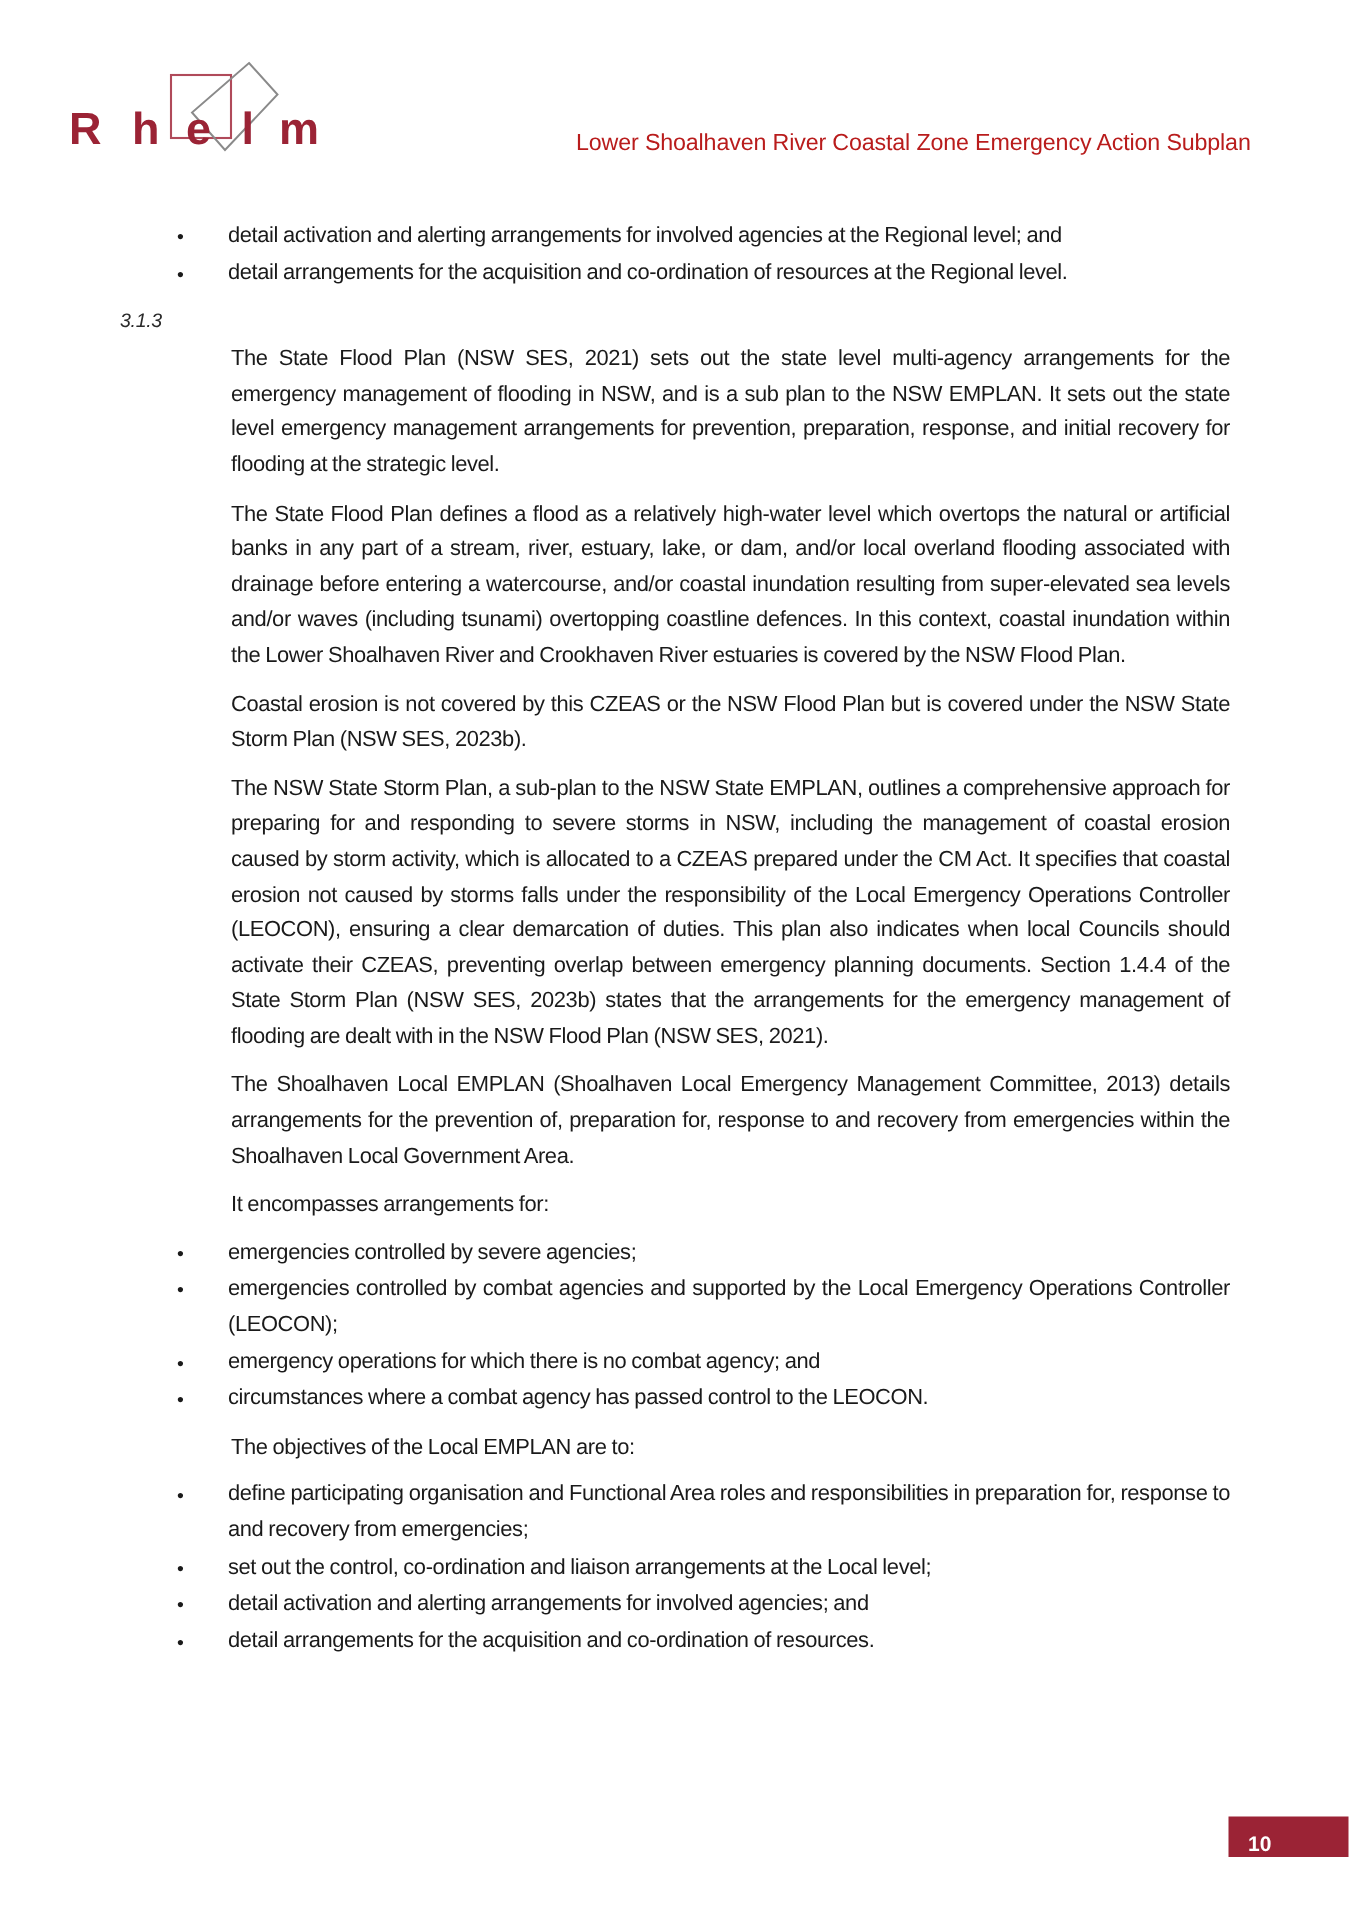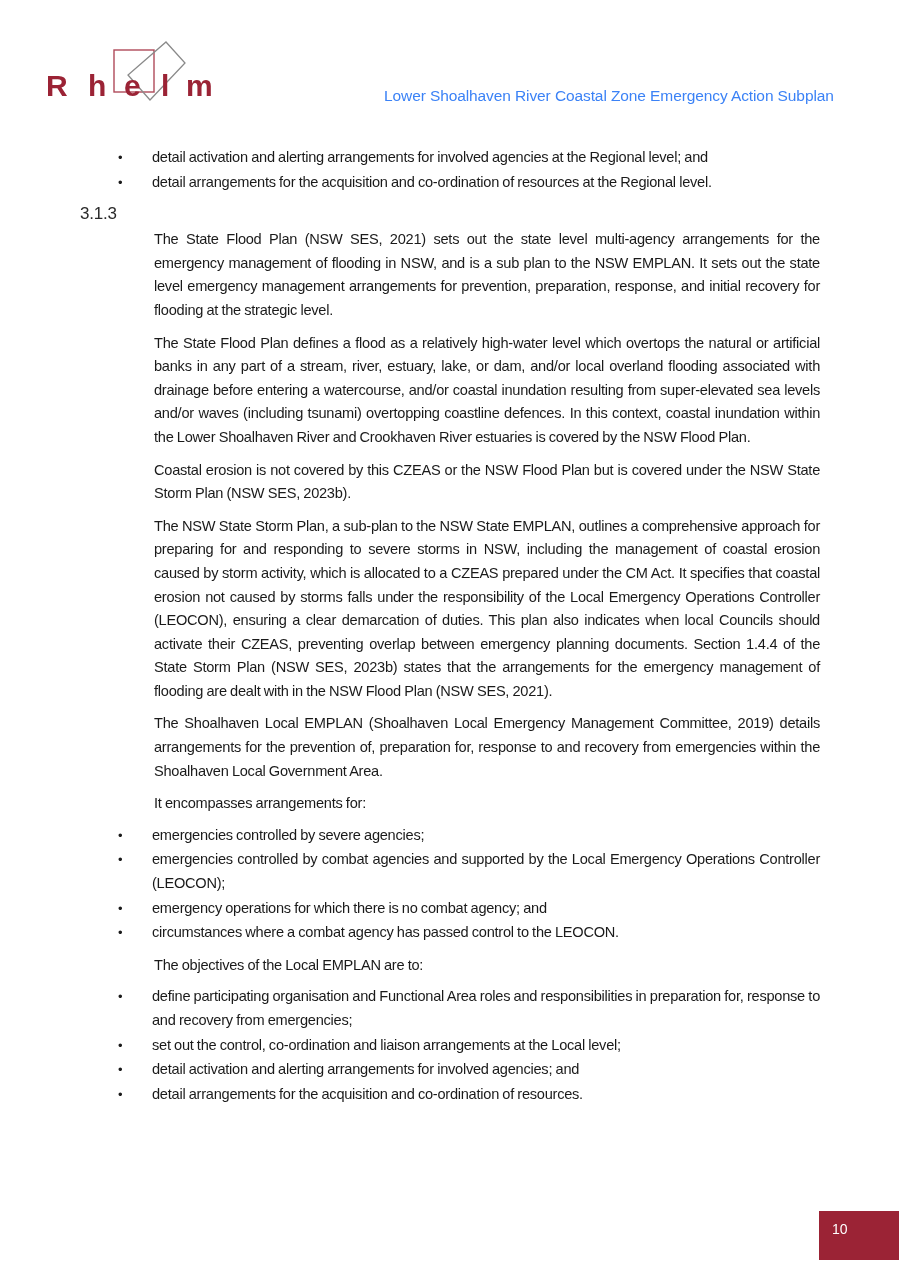--- a/index.html
+++ b/index.html
@@ -21,21 +21,21 @@
       top: 38px;
       width: 180px;
       height: 70px;
     }
     .logo svg { display: block; }
     .header-title {
       position: absolute;
       left: 384px;
       top: 87px;
       font-size: 15.5px;
-      color: #3b82f6;
+      color: #b91c1c;
       letter-spacing: -0.1px;
       white-space: nowrap;
     }
     .content {
       position: absolute;
       left: 80px;
       top: 146px;
       width: 740px;
       font-size: 14.6px;
       line-height: 23.6px;
@@ -54,45 +54,46 @@
       text-align: justify;
     }
     .bullets li .bullet {
       position: absolute;
       left: 38px;
       top: 0;
       font-size: 13px;
     }
     .heading {
       display: flex;
-      font-size: 17px;
+      font-size: 13px;
       color: #1f3864;
       color: #2a2a2a;
       margin: 9px 0 3px 0;
       line-height: 22px;
       letter-spacing: -0.2px;
+      font-style: italic;
     }
     .heading .num {
       width: 57px;
       flex: none;
     }
     .para {
       margin: 0 0 9px 74px;
       text-align: justify;
     }
     .para.tight { margin-bottom: 8px; }
     .page-number {
       position: absolute;
       left: 819px;
       top: 1211px;
       width: 80px;
-      height: 49px;
+      height: 27px;
       background: #9b2335;
       color: #ffffff;
-      font-weight: normal;
+      font-weight: bold;
       font-size: 14px;
       box-sizing: border-box;
       padding: 10px 0 0 13px;
     }
   </style>
 </head>
 <body>
 
 <div class="logo">
   <svg width="180" height="70" viewBox="0 0 180 70">
@@ -118,21 +119,21 @@
   </ul>
 
   <div class="heading">
     <span class="num">3.1.3</span>
   </div>
   <p class="para">The State Flood Plan (NSW SES, 2021) sets out the state level multi-agency arrangements for the emergency management of flooding in NSW, and is a sub plan to the NSW EMPLAN. It sets out the state level emergency management arrangements for prevention, preparation, response, and initial recovery for flooding at the strategic level.</p>
   <p class="para">The State Flood Plan defines a flood as a relatively high-water level which overtops the natural or artificial banks in any part of a stream, river, estuary, lake, or dam, and/or local overland flooding associated with drainage before entering a watercourse, and/or coastal inundation resulting from super-elevated sea levels and/or waves (including tsunami) overtopping coastline defences. In this context, coastal inundation within the Lower Shoalhaven River and Crookhaven River estuaries is covered by the NSW Flood Plan.</p>
   <p class="para">Coastal erosion is not covered by this CZEAS or the NSW Flood Plan but is covered under the NSW State Storm Plan (NSW SES, 2023b).</p>
   <p class="para">The NSW State Storm Plan, a sub-plan to the NSW State EMPLAN, outlines a comprehensive approach for preparing for and responding to severe storms in NSW, including the management of coastal erosion caused by storm activity, which is allocated to a CZEAS prepared under the CM Act. It specifies that coastal erosion not caused by storms falls under the responsibility of the Local Emergency Operations Controller (LEOCON), ensuring a clear demarcation of duties. This plan also indicates when local Councils should activate their CZEAS, preventing overlap between emergency planning documents. Section 1.4.4 of the State Storm Plan (NSW SES, 2023b) states that the arrangements for the emergency management of flooding are dealt with in the NSW Flood Plan (NSW SES, 2021).</p>
 
-  <p class="para">The Shoalhaven Local EMPLAN (Shoalhaven Local Emergency Management Committee, 2019) details arrangements for the prevention of, preparation for, response to and recovery from emergencies within the Shoalhaven Local Government Area.</p>
+  <p class="para">The Shoalhaven Local EMPLAN (Shoalhaven Local Emergency Management Committee, 2013) details arrangements for the prevention of, preparation for, response to and recovery from emergencies within the Shoalhaven Local Government Area.</p>
   <p class="para tight">It encompasses arrangements for:</p>
 
   <ul class="bullets" style="margin-bottom:9px;">
     <li><span class="bullet">•</span><span>emergencies controlled by severe agencies;</span></li>
     <li><span class="bullet">•</span><span>emergencies controlled by combat agencies and supported by the Local Emergency Operations Controller (LEOCON);</span></li>
     <li><span class="bullet">•</span><span>emergency operations for which there is no combat agency; and</span></li>
     <li><span class="bullet">•</span><span>circumstances where a combat agency has passed control to the LEOCON.</span></li>
   </ul>
 
   <p class="para tight">The objectives of the Local EMPLAN are to:</p>

